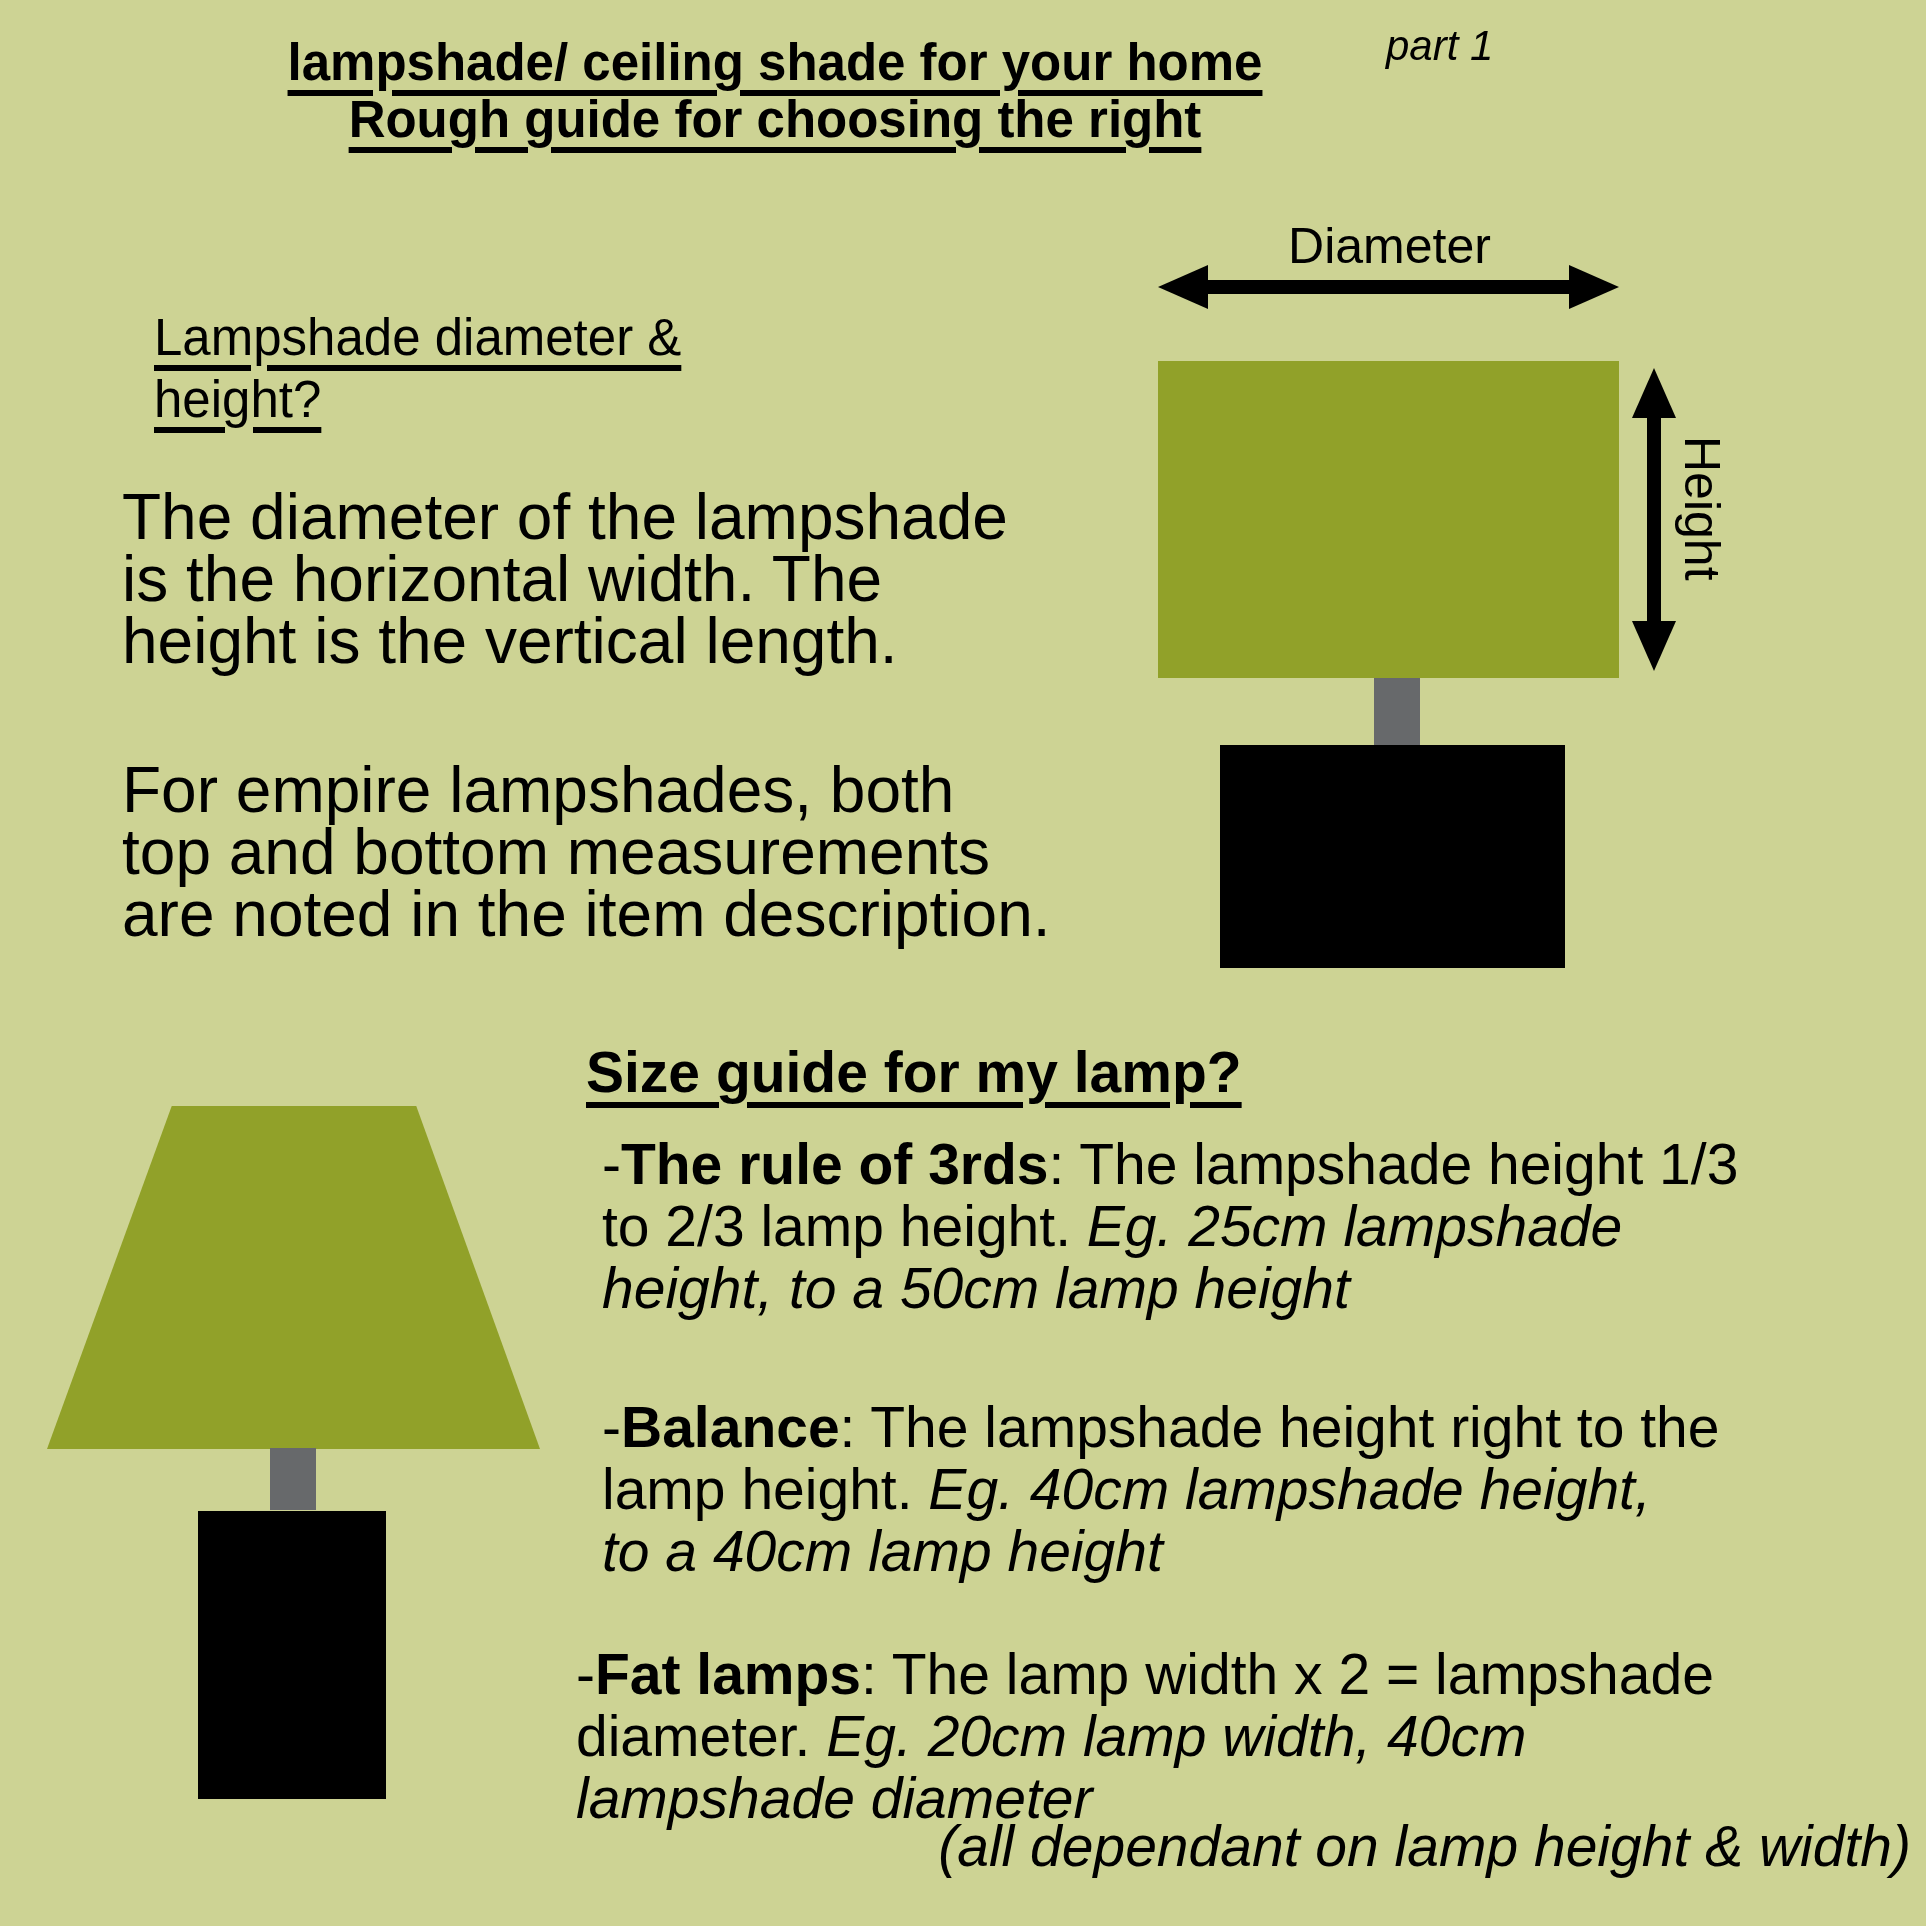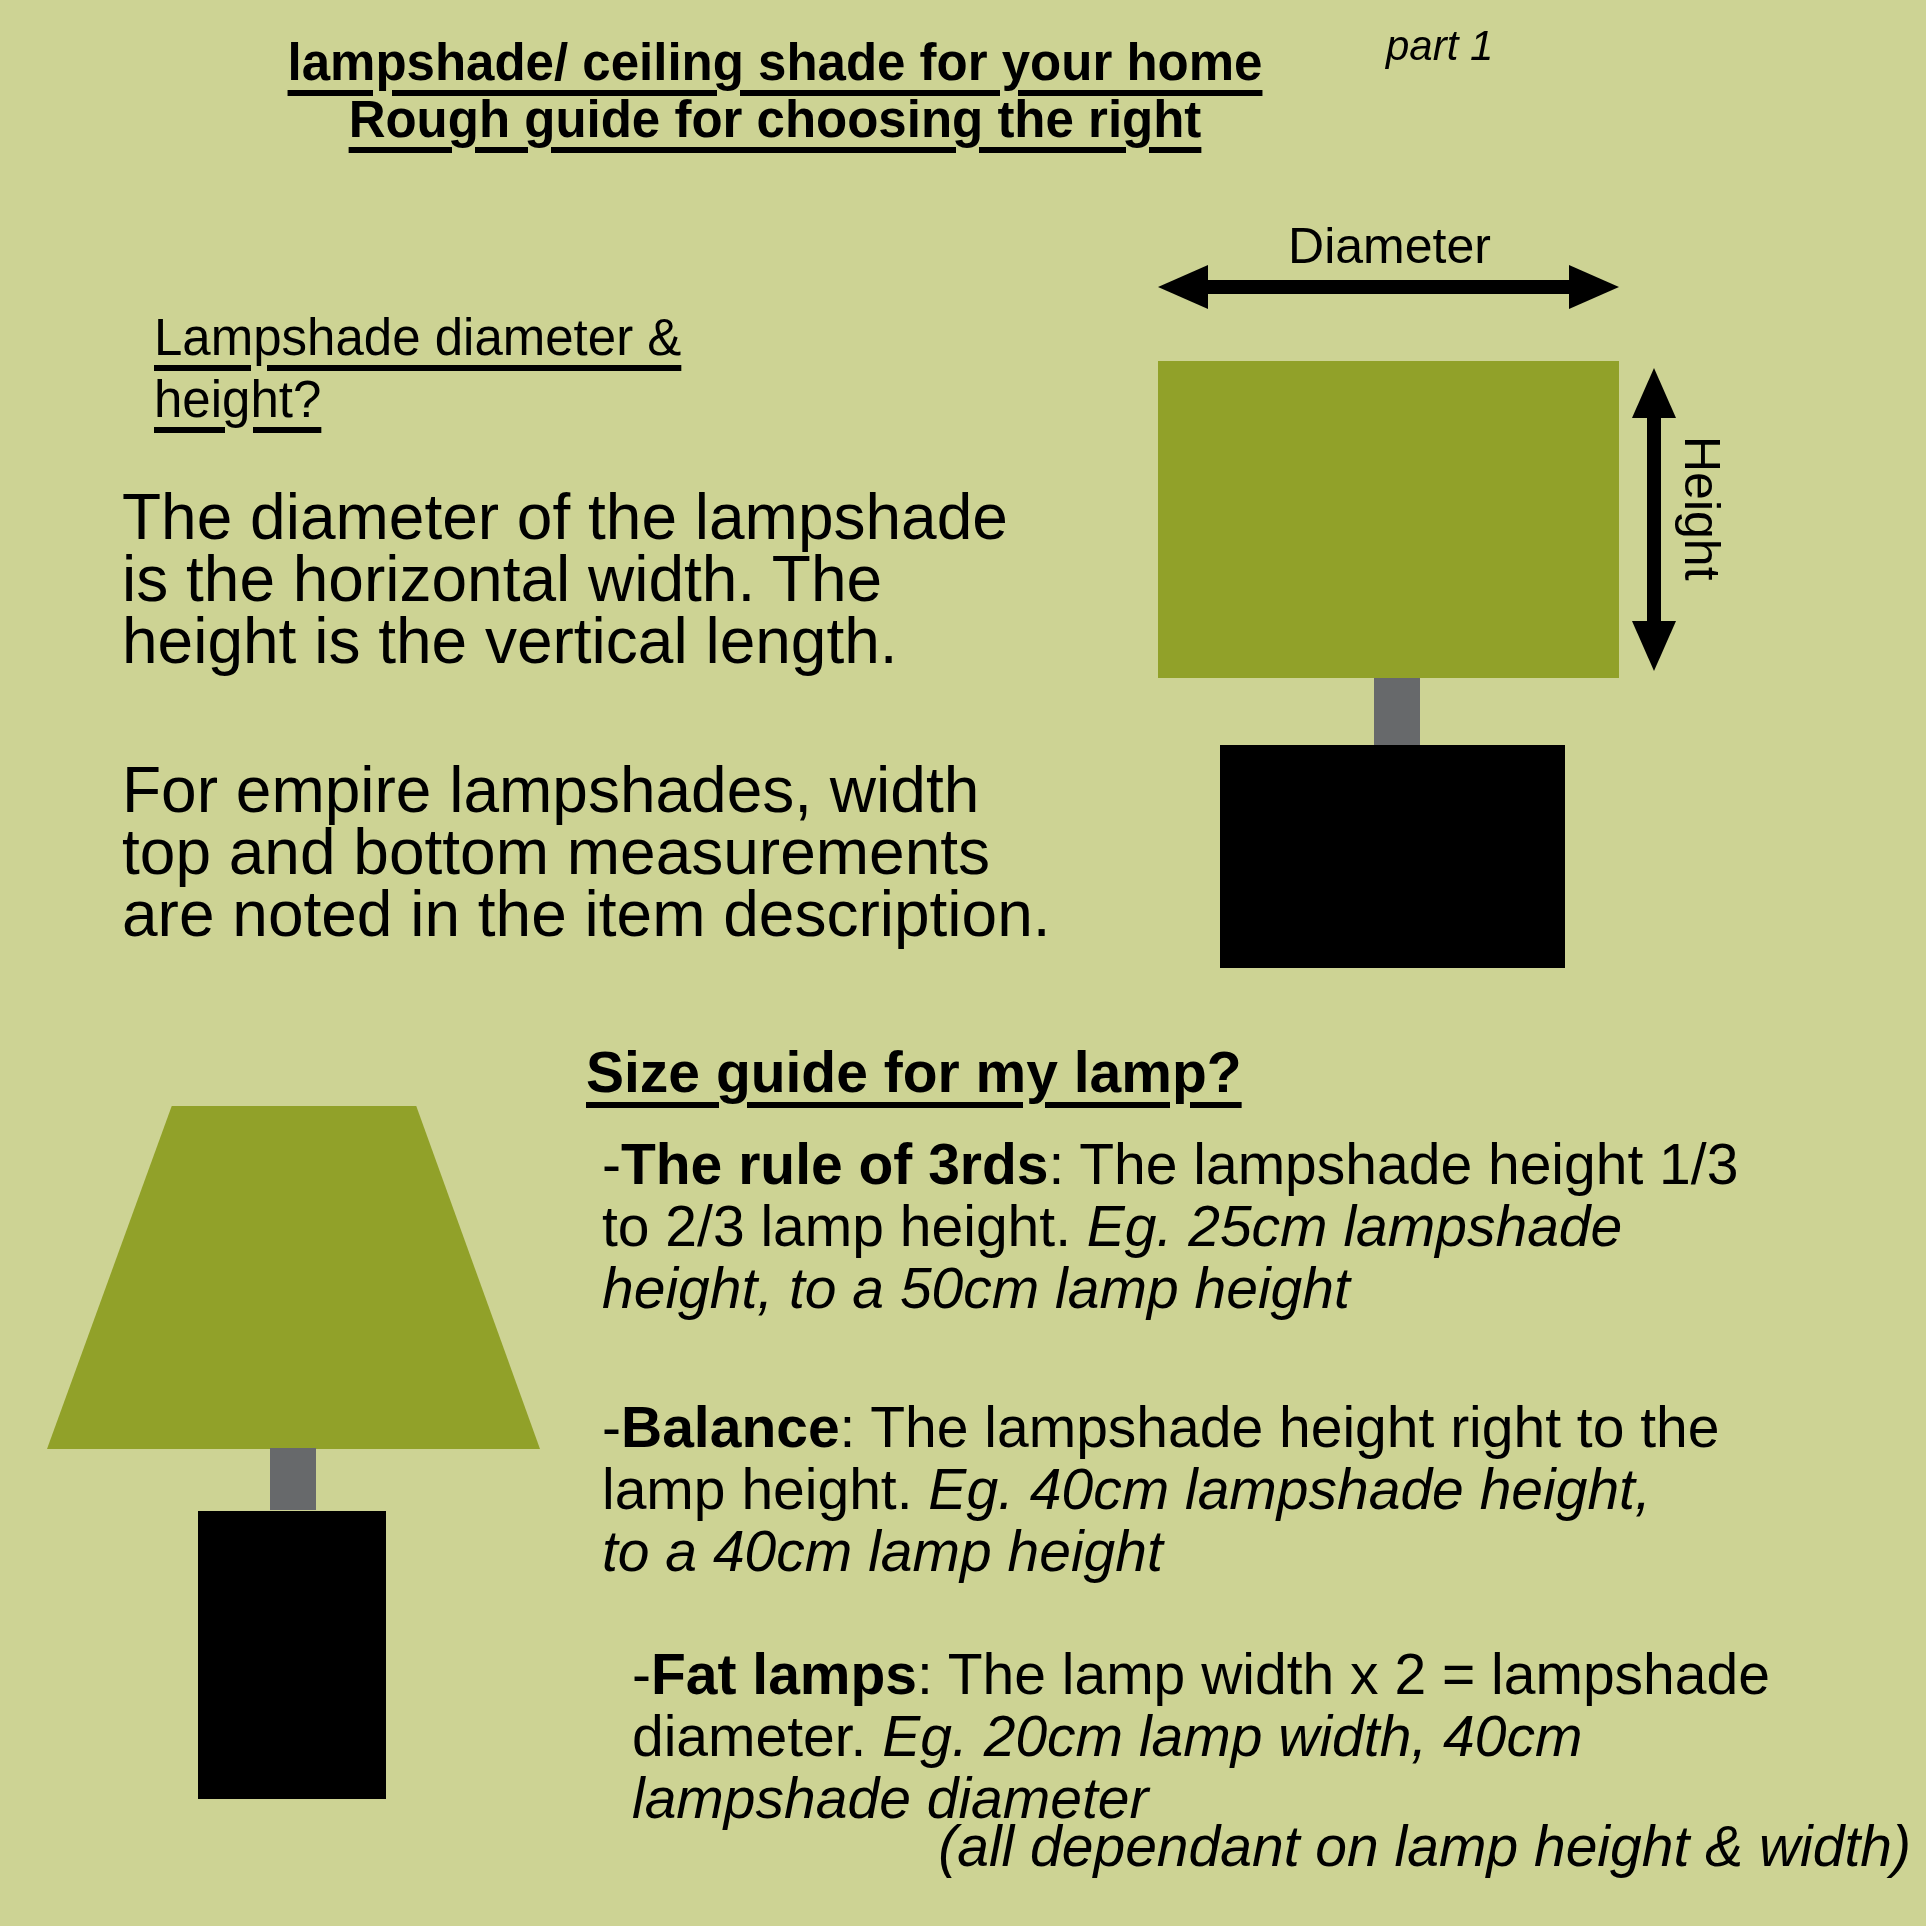--- a/index.html
+++ b/index.html
@@ -33,21 +33,21 @@
     left: 122px; top: 307px;
     font-size: 51px; line-height: 62px; font-weight: normal; margin-left: 32px;
   }
   .body-text { font-size: 64px; line-height: 62px; }
   .para1 { left: 122px; top: 486px; }
   .para2 { left: 122px; top: 759px; }
   .rules-text { font-size: 57px; line-height: 62px; }
   .size-heading { left: 586px; top: 1041px; font-size: 57px; line-height: 62px; font-weight: bold; }
   .rule1 { left: 602px; top: 1133px; }
   .rule2 { left: 602px; top: 1396px; }
-  .rule3 { left: 632px; top: 1643px; }
+  .rule3 { left: 576px; top: 1643px; }
   .footnote {
     left: 586px; top: 1815px; width: 1325px;
     text-align: right; font-size: 57px; line-height: 62px; font-style: italic;
   }
   
   .diameter-label {
     left: 1241px; top: 220px; width: 297px;
     text-align: center; font-size: 50px; line-height: 53px;
   }
   .shade-drum {
@@ -109,21 +109,21 @@
   <div class="ul">height?</div>
 </div>
 
 <div class="abs body-text para1">
   <div>The diameter of the lampshade</div>
   <div>is the horizontal width. The</div>
   <div>height is the vertical length.</div>
 </div>
 
 <div class="abs body-text para2">
-  <div>For empire lampshades, width</div>
+  <div>For empire lampshades, both</div>
   <div>top and bottom measurements</div>
   <div>are noted in the item description.</div>
 </div>
 
 <div class="abs diameter-label">Diameter</div>
 
 <div class="abs h-arrow">
   <div class="head-left"></div>
   <div class="shaft"></div>
   <div class="head-right"></div>

